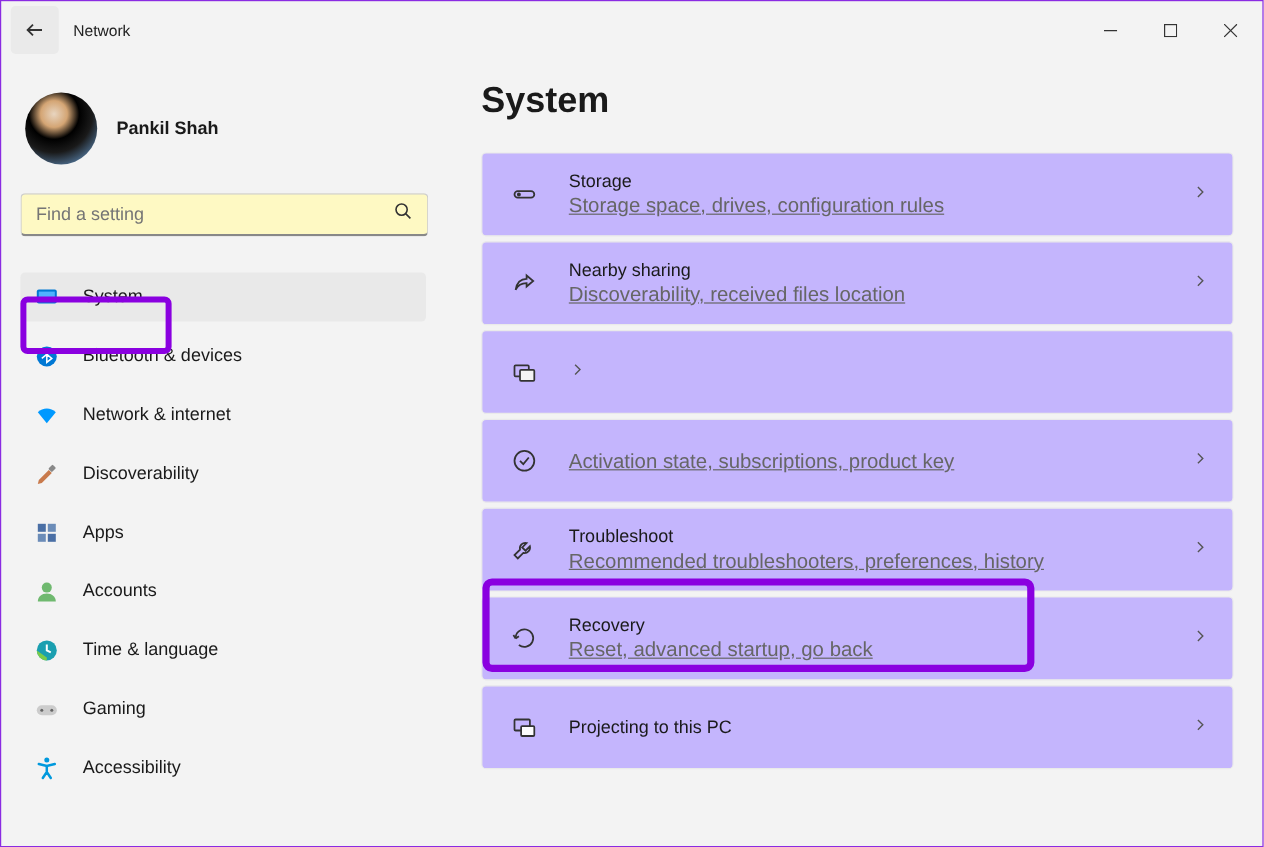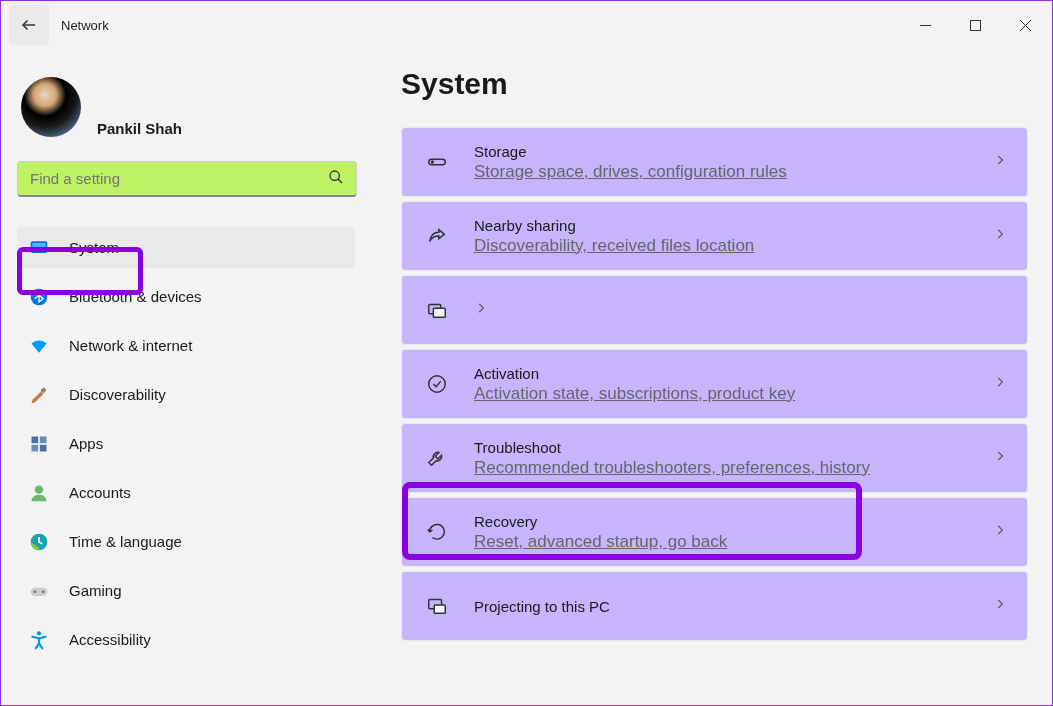--- a/index.html
+++ b/index.html
@@ -53,21 +53,21 @@
   .main {
     display: flex;
     height: calc(100% - 48px);
   }
   .sidebar {
     width: 370px;
     padding: 20px 16px 0 16px;
   }
   .profile {
     display: flex;
-    align-items: flex-end;
+    align-items: center;
     gap: 16px;
     padding: 8px 4px 24px 4px;
   }
   .avatar {
     width: 60px;
     height: 60px;
     border-radius: 50%;
     background: radial-gradient(circle at 40% 30%, #e8d5c0 0%, #d4a574 20%, #000 38%, #1a1a1a 58%, #4a6a8a 80%, #6a9abf 100%);
     flex-shrink: 0;
   }
@@ -75,21 +75,21 @@
     font-size: 15px;
     font-weight: 600;
     color: #1a1a1a;
   }
   .search {
     display: flex;
     align-items: center;
     border: 1px solid #ccc;
     border-bottom: 2px solid #888;
     border-radius: 4px;
-    background: #bef264;
+    background: #fef9c3;
     height: 36px;
     padding: 0 12px;
     margin-bottom: 30px;
     width: 340px;
   }
   .search input {
     border: none;
     outline: none;
     background: transparent;
     flex: 1;
@@ -362,21 +362,20 @@
     </div>
         </div>
         <div class="card">
     <div class="card-icon">
             <svg width="22" height="22" viewBox="0 0 24 24" fill="none" stroke="#333" stroke-width="1.6">
               <circle cx="12" cy="12" r="9"></circle>
               <path d="M8 12l3 3 5-6"></path>
             </svg>
           </div>
     <div class="card-body">
-      <div class="card-title">Activation</div>
       <div class="card-sub">Activation state, subscriptions, product key</div>
     </div>
     <div class="chevron">
       <svg width="14" height="14" viewBox="0 0 24 24" fill="none" stroke="#555" stroke-width="2">
               <polyline points="9,5 16,12 9,19"></polyline>
             </svg>
     </div>
         </div>
         <div class="card">
     <div class="card-icon">

